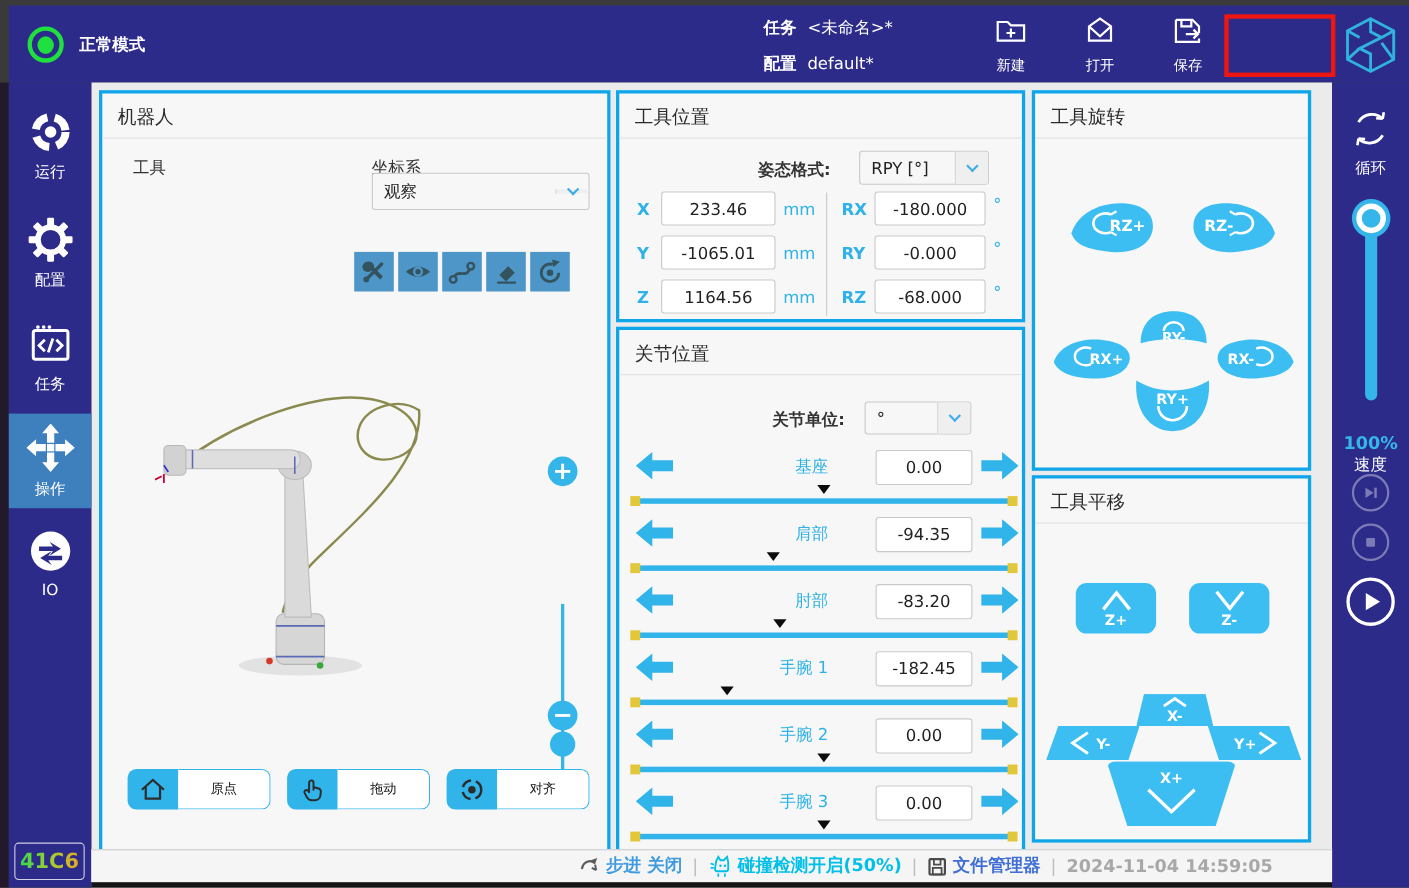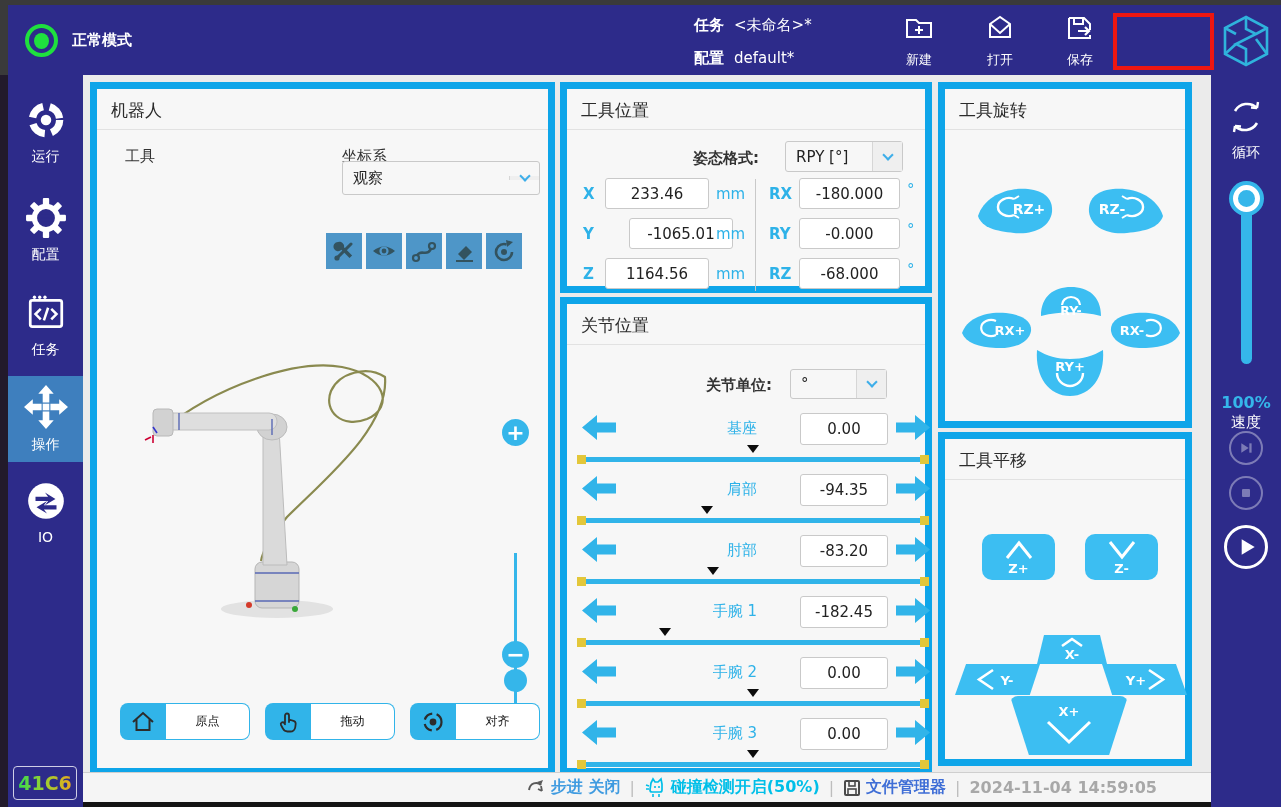--- a/index.html
+++ b/index.html
@@ -37,21 +37,21 @@
   #loop-item { position:absolute; left:0; top:20px; width:70px; display:flex; flex-direction:column; align-items:center; gap:5px; cursor:pointer; }
   #loop-item .lbl { color:#fff; font-size:14px; }
   #speed-track { position:absolute; left:30px; top:122px; width:11px; height:167px; border-radius:6px; background:#35b6ea; }
   #speed-knob { position:absolute; left:22px; top:110px; width:27px; height:27px; border-radius:50%; background:#35b6ea; border:5px solid #fff; box-shadow:0 0 0 4px #35b6ea; cursor:pointer; }
   #speed-pct { position:absolute; left:0; top:318px; width:70px; text-align:center; color:#35b6ea; font-size:16px; font-weight:bold; }
   #speed-lbl { position:absolute; left:0; top:338px; width:70px; text-align:center; color:#fff; font-size:15px; }
   .pbtn { position:absolute; left:18px; width:34px; height:34px; border-radius:50%; border:2px solid rgba(255,255,255,.38); display:flex; align-items:center; justify-content:center; cursor:pointer; }
   .pbtn.bright { border:3px solid #fff; width:44px; height:44px; left:13px; }
 
   
-  .panel { position:absolute; background:#f7f7f7; border:7px solid #0ea5e9; }
+  .panel { position:absolute; background:#f7f7f7; border:3px solid #0ea5e9; }
   .ptitle { position:absolute; left:14px; top:10px; font-size:17px; color:#2b2b2b; }
   .pdiv { position:absolute; left:0; right:0; top:40px; border-top:1px solid #e2e2e2; }
   .flabel { position:absolute; font-size:15px; color:#333; }
   .input { background:#fff; border:1px solid #c9c9c9; border-radius:3px; font-size:15px; color:#222; }
   .dd { position:absolute; background:#f7f7f7; border:1px solid #c9c9c9; border-radius:3px; display:flex; align-items:stretch; cursor:pointer; }
   .dd .val { flex:1; display:flex; align-items:center; padding-left:10px; font-size:15px; color:#222; }
   .dd .chevbox { width:30px; border-left:1px solid #d6d6d6; background:#efefef; display:flex; align-items:center; justify-content:center; }
   .chev { width:8px; height:8px; border-right:2px solid #3daee9; border-bottom:2px solid #3daee9; transform:rotate(45deg); margin-top:-4px; }
 
   
@@ -354,21 +354,21 @@
 
     <div style="position:absolute;left:188px;top:90px;height:112px;border-left:1px solid #c9c9c9;"></div>
 
     <span class="axis" style="position:absolute;left:16px;top:96px;">X</span>
     <div class="vbox input" style="left:38px;top:89px;width:104px;">
         <span>233.46</span>
       </div>
     <span class="unit" style="position:absolute;left:149px;top:96px;">mm</span>
 
     <span class="axis" style="position:absolute;left:16px;top:136px;">Y</span>
-    <div class="vbox input" style="left:38px;top:129px;width:104px;margin-left:24px;">
+    <div class="vbox input" style="left:38px;top:129px;width:104px;">
         <span>-1065.01</span>
       </div>
     <span class="unit" style="position:absolute;left:149px;top:136px;">mm</span>
 
     <span class="axis" style="position:absolute;left:16px;top:176px;">Z</span>
     <div class="vbox input" style="left:38px;top:169px;width:104px;">
         <span>1164.56</span>
       </div>
     <span class="unit" style="position:absolute;left:149px;top:176px;">mm</span>
 

